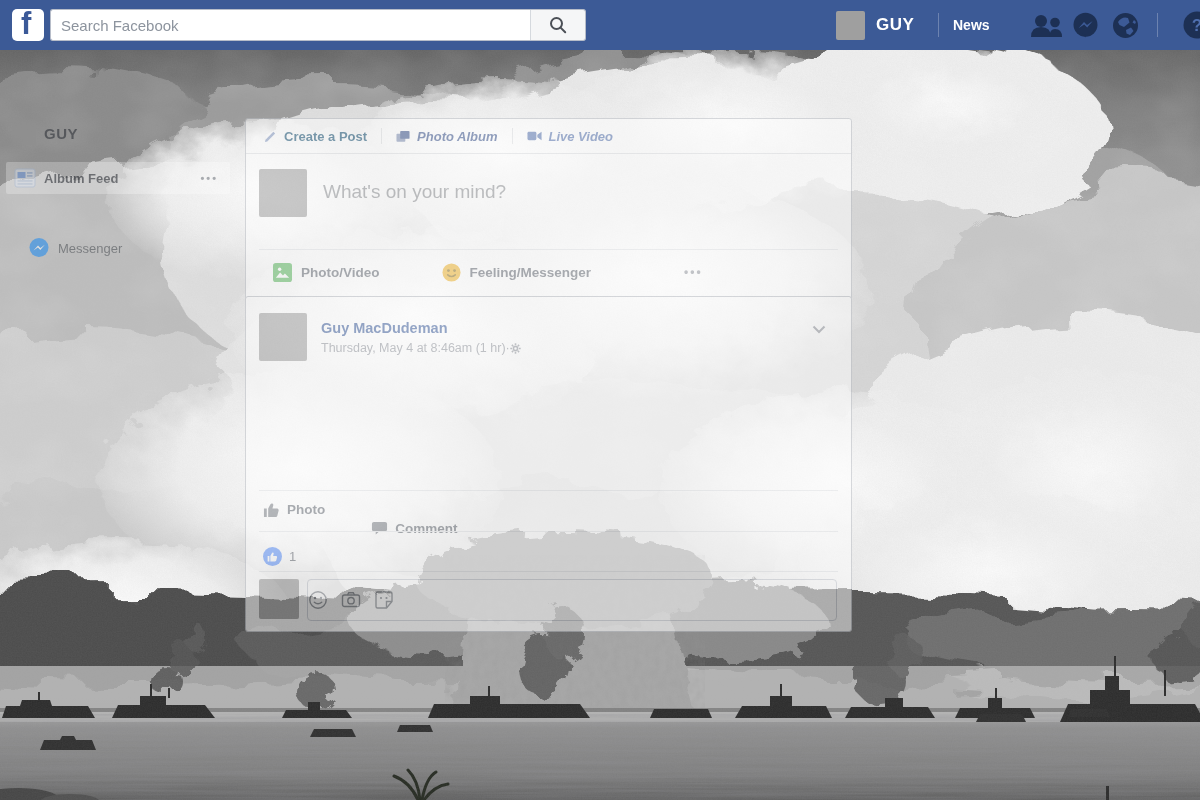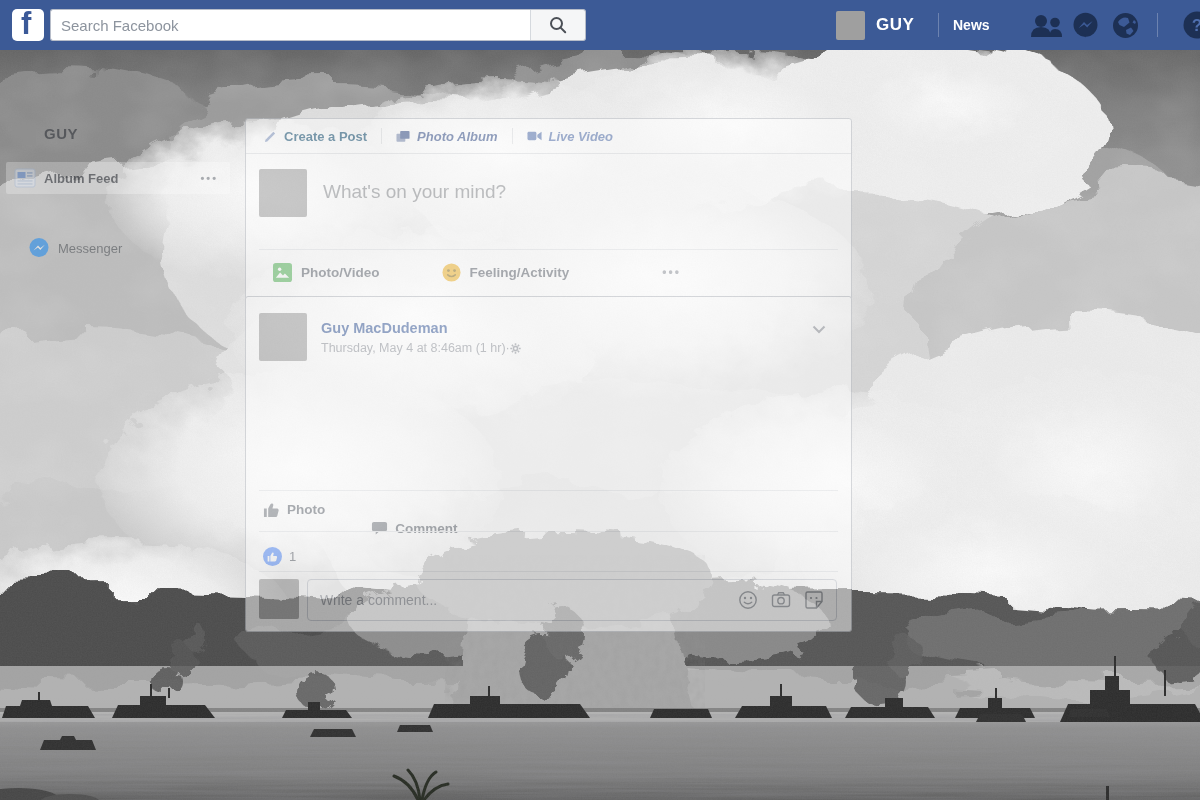--- a/index.html
+++ b/index.html
@@ -330,21 +330,21 @@
           </svg>
           <span>Photo/Video</span>
         </div>
         <div class="composer-action gap-feeling">
           <svg width="19" height="19" viewBox="0 0 20 20">
             <circle cx="10" cy="10" r="9.5" fill="#f0b429"></circle>
             <circle cx="6.8" cy="8" r="1.5" fill="#8a6d1a"></circle>
             <circle cx="13.2" cy="8" r="1.5" fill="#8a6d1a"></circle>
             <path d="M6 12.5 q4 3.5 8 0" stroke="#8a6d1a" stroke-width="1.6" fill="none" stroke-linecap="round"></path>
           </svg>
-          <span>Feeling/Activity</span>
+          <span>Feeling/Messenger</span>
         </div>
         <span class="gap-more">•••</span>
       </div>
     </div>
 
     <div class="card postcard">
       <div class="post-avatar"></div>
       <div class="post-author">Guy MacDudeman</div>
       <div class="post-meta">
         <span>Thursday, May 4 at 8:46am (1 hr)</span>
@@ -390,21 +390,20 @@
             <path d="M1 8 h3 v9 H1 Z M5.5 17 h7.6 c1 0 1.9 -.7 2.1 -1.7 l1.3 -5 c.3 -1.2 -.6 -2.3 -1.9 -2.3 H10 l.9 -3.4 c.3 -1 -.5 -2 -1.5 -2 -.6 0 -1.2 .3 -1.5 .9 L5.5 8 Z" fill="#fff"></path>
           </svg>
         </span>
         <span class="like-count">1</span>
       </div>
       <div class="post-divider d3"></div>
 
       <div class="comment-row">
         <div class="comment-avatar"></div>
         <div class="comment-box">
-          <input class="comment-input" type="text" placeholder="Write a comment..." style="">
           <div class="comment-icons">
             <svg width="20" height="20" viewBox="0 0 20 20">
               <circle cx="10" cy="10" r="8.2" fill="none" stroke="#81868d" stroke-width="1.4"></circle>
               <circle cx="7" cy="8" r="1.2" fill="#81868d"></circle>
               <circle cx="13" cy="8" r="1.2" fill="#81868d"></circle>
               <path d="M6.3 12.2 q3.7 3.2 7.4 0" stroke="#81868d" stroke-width="1.4" fill="none" stroke-linecap="round"></path>
             </svg>
             <svg width="20" height="20" viewBox="0 0 20 20">
               <rect x="1.5" y="5" width="17" height="11.5" rx="2" fill="none" stroke="#81868d" stroke-width="1.4"></rect>
               <path d="M6.5 5 l1.2 -2.2 h4.6 L13.5 5" fill="none" stroke="#81868d" stroke-width="1.4"></path>

